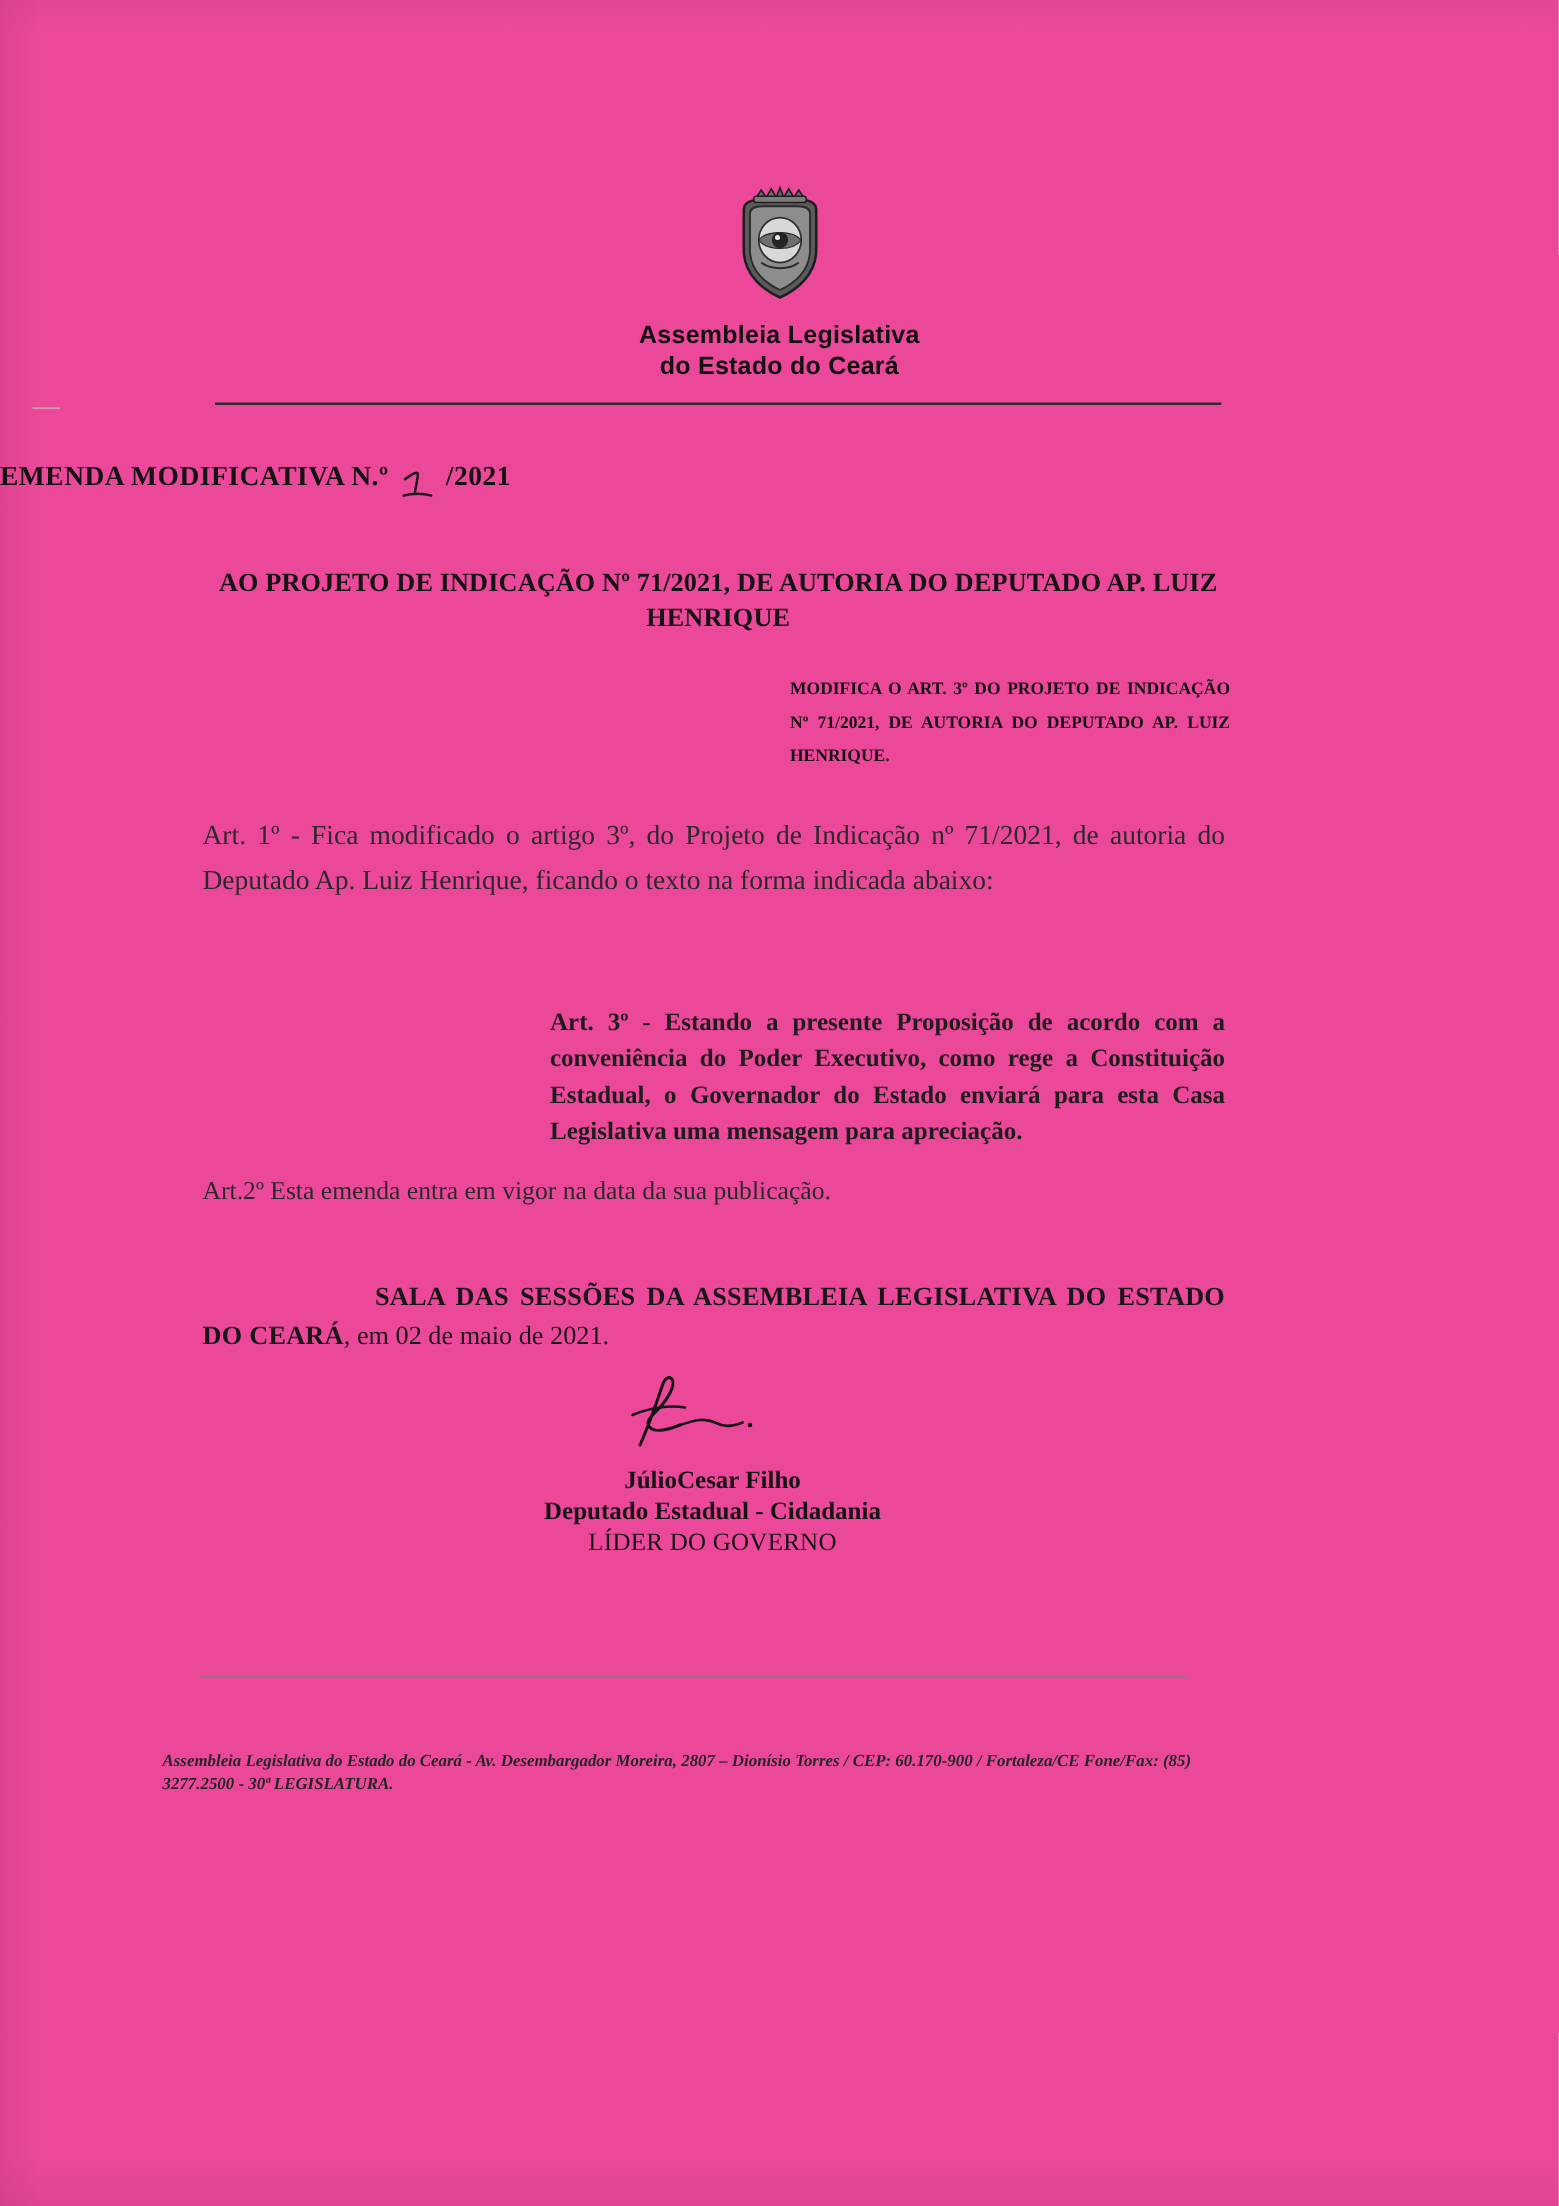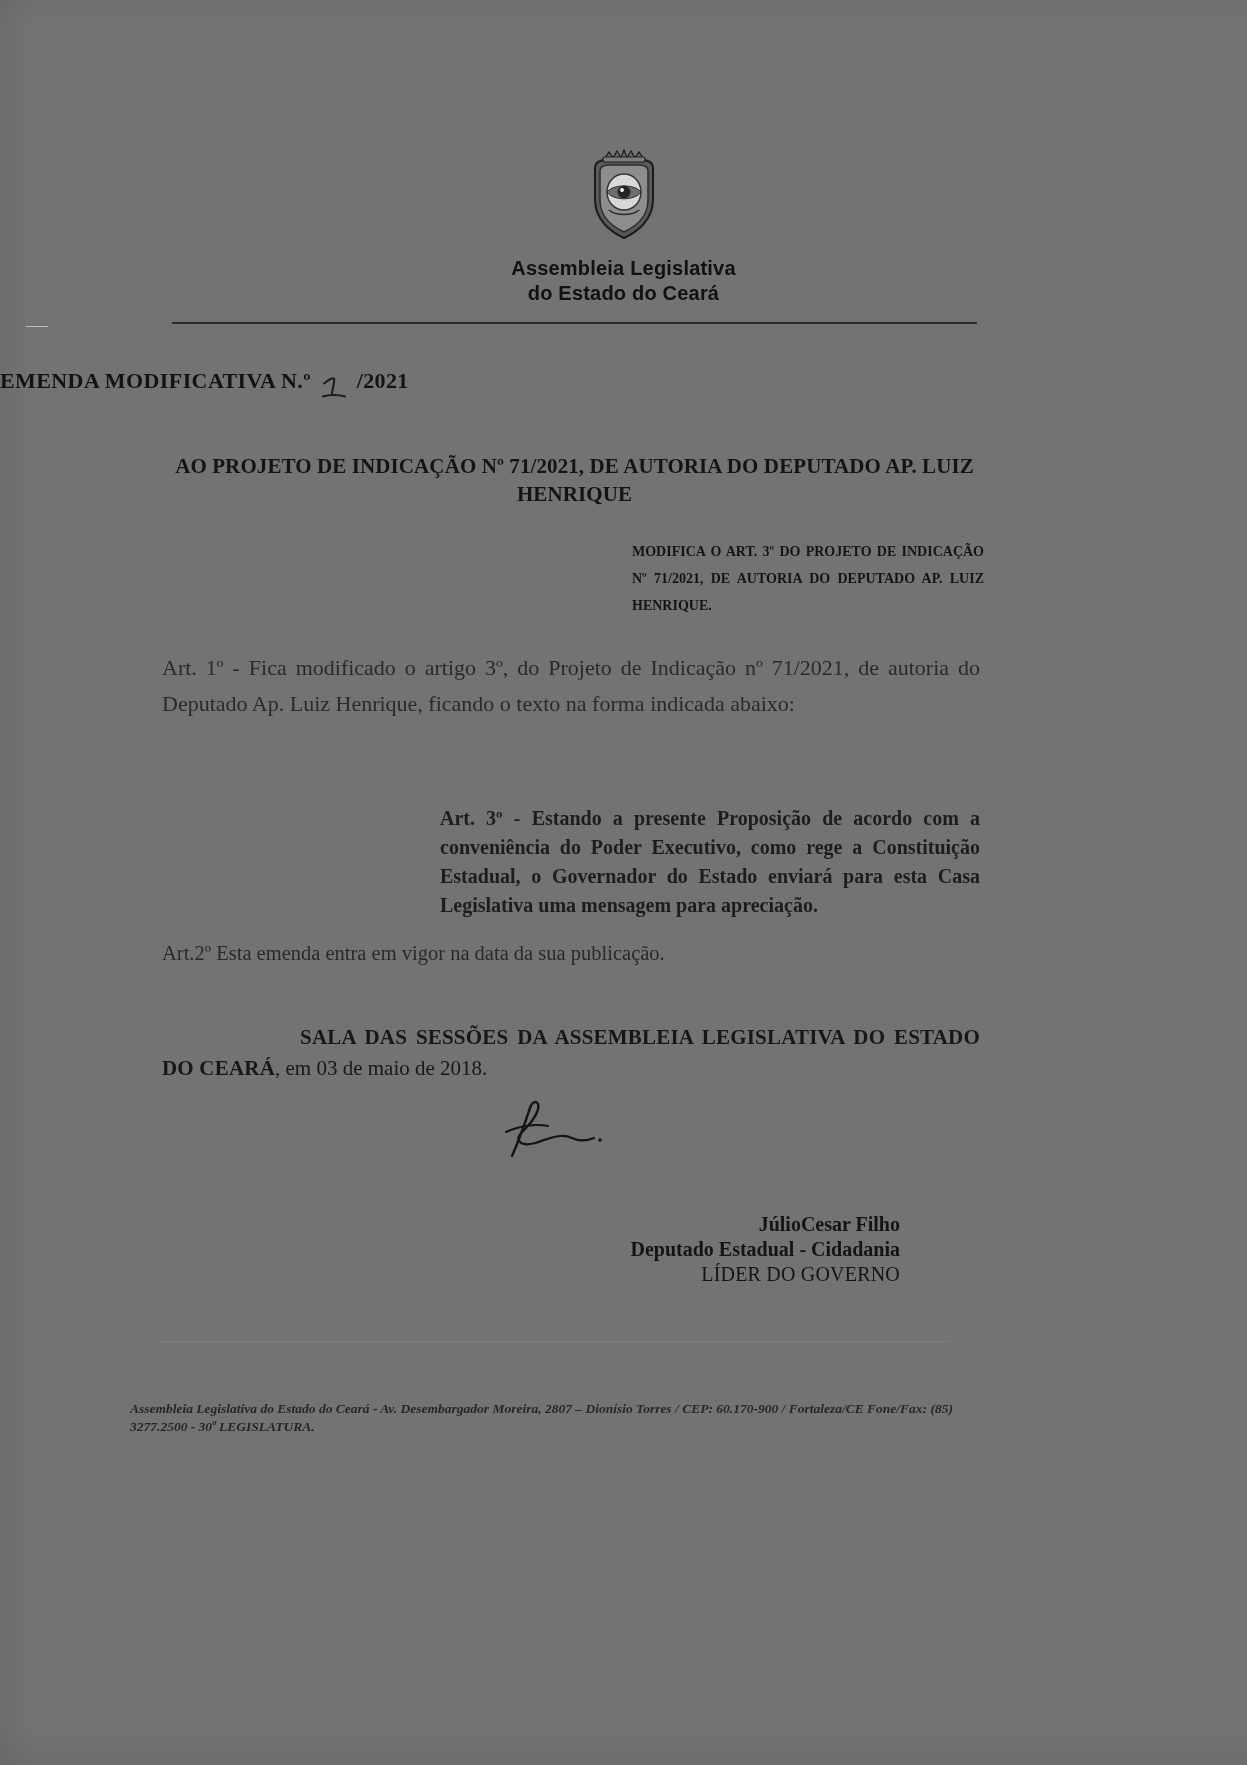--- a/index.html
+++ b/index.html
@@ -12,21 +12,21 @@
     height: 1765px;
     position: relative;
     font-family: "Liberation Serif", serif;
     color: #1b1b1b;
     overflow: hidden;
   }
 
   .page {
     position: absolute;
     inset: 0;
-    background: #737373;
+    background: #ec4899;
   }
 
   
   .scan-edge-left {
     position: absolute;
     top: 0; left: 0;
     width: 34px; height: 100%;
     background: linear-gradient(to right, rgba(0,0,0,0.055), rgba(0,0,0,0));
     pointer-events: none;
   }
@@ -197,25 +197,24 @@
     top: 1098px;
     left: 490px;
     width: 130px;
     height: 66px;
   }
   .signer {
     position: absolute;
     top: 1172px;
     left: 240px;
     width: 660px;
-    text-align: right;
+    text-align: center;
     font-size: 20px;
     line-height: 25px;
     color: #141414;
-    margin-top: 40px;
   }
   .signer .nm { font-weight: bold; }
   .signer .role { font-weight: bold; }
   .signer .lead { font-weight: normal; letter-spacing: 0.2px; }
 
   
   .footer-rule {
     position: absolute;
     top: 1341px;
     left: 160px;
@@ -282,21 +281,21 @@
 
   <div class="ementa-box">MODIFICA O ART. 3º DO PROJETO DE INDICAÇÃO Nº 71/2021, DE AUTORIA DO DEPUTADO AP. LUIZ HENRIQUE.</div>
 
   <div class="art1">Art. 1º - Fica modificado o artigo 3º, do Projeto de Indicação nº 71/2021, de autoria do Deputado Ap. Luiz Henrique, ficando o texto na forma indicada abaixo:</div>
 
   <div class="quoted">Art. 3º - Estando a presente Proposição de acordo com a conveniência do Poder Executivo, como rege a Constituição Estadual, o Governador do Estado enviará para esta Casa Legislativa uma mensagem para apreciação.</div>
 
   <div class="art2">Art.2º Esta emenda entra em vigor na data da sua publicação.</div>
 
   <div class="sala">
-    <span class="indent"></span><span class="sala-strong">SALA DAS SESSÕES DA ASSEMBLEIA LEGISLATIVA DO ESTADO DO CEARÁ</span><span>, em 03 de maio de 2018.</span>
+    <span class="indent"></span><span class="sala-strong">SALA DAS SESSÕES DA ASSEMBLEIA LEGISLATIVA DO ESTADO DO CEARÁ</span><span>, em 02 de maio de 2021.</span>
   </div>
 
   <div class="signature-mark">
     <svg viewBox="0 0 130 66" width="130" height="66" aria-hidden="true">
       <path d="M22 58 C30 40 36 22 40 10 C42 4 46 2 48 6 C50 11 44 22 36 30 C30 36 26 40 30 44 C34 48 44 46 54 42" stroke="#141414" stroke-width="2.4" fill="none" stroke-linecap="round"></path>
       <path d="M16 34 C30 28 46 26 58 28" stroke="#141414" stroke-width="2" fill="none" stroke-linecap="round"></path>
       <path d="M54 42 C66 38 74 36 82 40 C88 43 94 44 104 40" stroke="#141414" stroke-width="2.2" fill="none" stroke-linecap="round"></path>
       <circle cx="110" cy="42" r="1.8" fill="#141414"></circle>
     </svg>
   </div>

